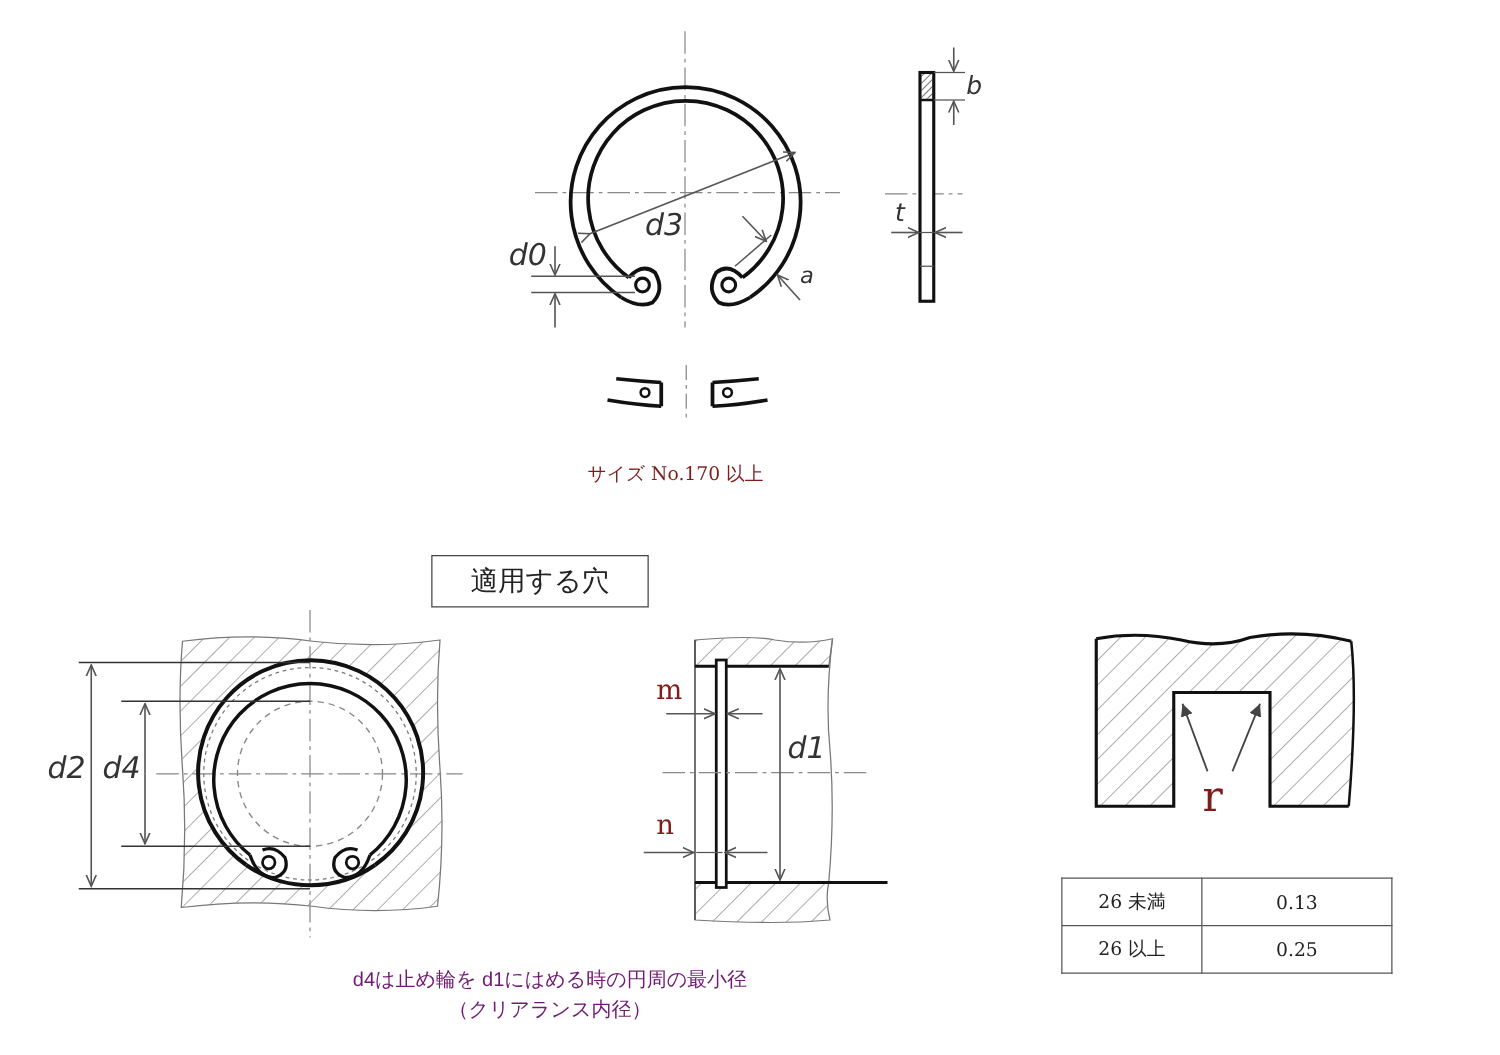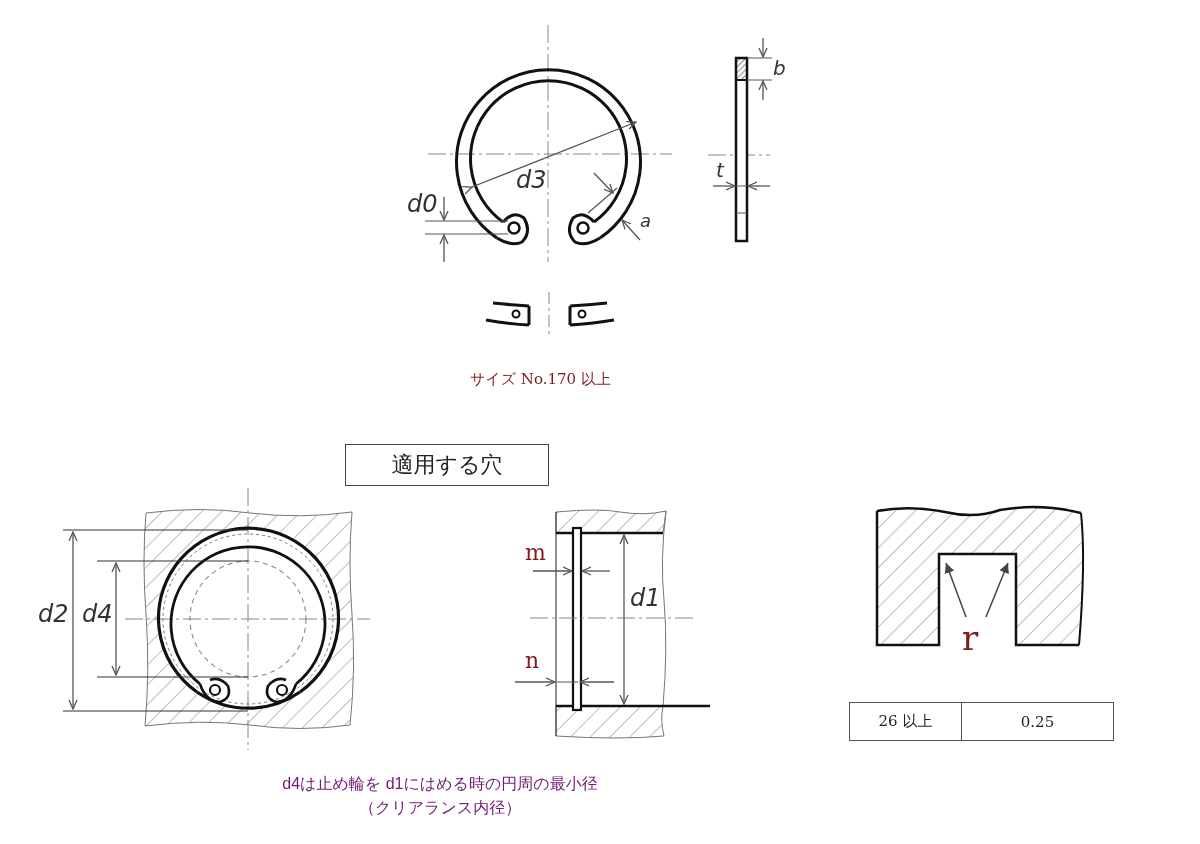--- a/index.html
+++ b/index.html
@@ -2,21 +2,21 @@
 <html><head>
 <meta charset="utf-8">
 <style>
   html, body { margin: 0; padding: 0; background: #ffffff; }
   body { width: 1200px; height: 844px; position: relative; overflow: hidden;
          font-family: "DejaVu Sans", sans-serif; color: #222; }
   svg { position: absolute; left: 0; top: 0; }
   .txt { position: absolute; white-space: nowrap; color: #7f1d1d; }
   .lbl-italic { font-family: "DejaVu Sans", sans-serif; font-style: italic; color: #333; }
   .caption { font-size: 15px; }
-  .title-box { position: absolute; left: 345px; top: 444px; width: 204px; height: 42px;
+  .title-box { position: absolute; left: 345px; top: 444px; width: 174px; height: 42px;
                border: 1.3px solid #444; box-sizing: border-box; display: flex;
                align-items: center; justify-content: center; font-family: "DejaVu Serif", serif;
                font-size: 22px; color: #222; }
   table.spec { position: absolute; left: 849px; top: 702px; border-collapse: collapse;
                font-family: "DejaVu Serif", serif; font-size: 15px; color: #222; }
   table.spec td { border: 1px solid #555; height: 37px; text-align: center; padding: 0; }
   table.spec td.c1 { width: 111px; }
   table.spec td.c2 { width: 151px; }
   .note { position: absolute; left: 250px; width: 380px; text-align: center;
           font-family: Liberation Sans, sans-serif; font-size: 16px; color: #701a75; }
@@ -183,17 +183,21 @@
 </div>
 
 <div class="txt" style="left:962px; top:618px; font-family:'DejaVu Serif', serif; font-size:34px;">r</div>
 
 <div class="note" style="top:774px;">d4は止め輪を d1にはめる時の円周の最小径</div>
 <div class="note" style="top:798px;">（クリアランス内径）</div>
 
 <table class="spec">
   <tbody>
   <tr>
+    <td class="c1">26 未満</td>
+    <td class="c2">0.13</td>
+  </tr>
+  <tr>
     <td class="c1">26 以上</td>
     <td class="c2">0.25</td>
   </tr>
 </tbody>
   </table>
 
 </body></html>

